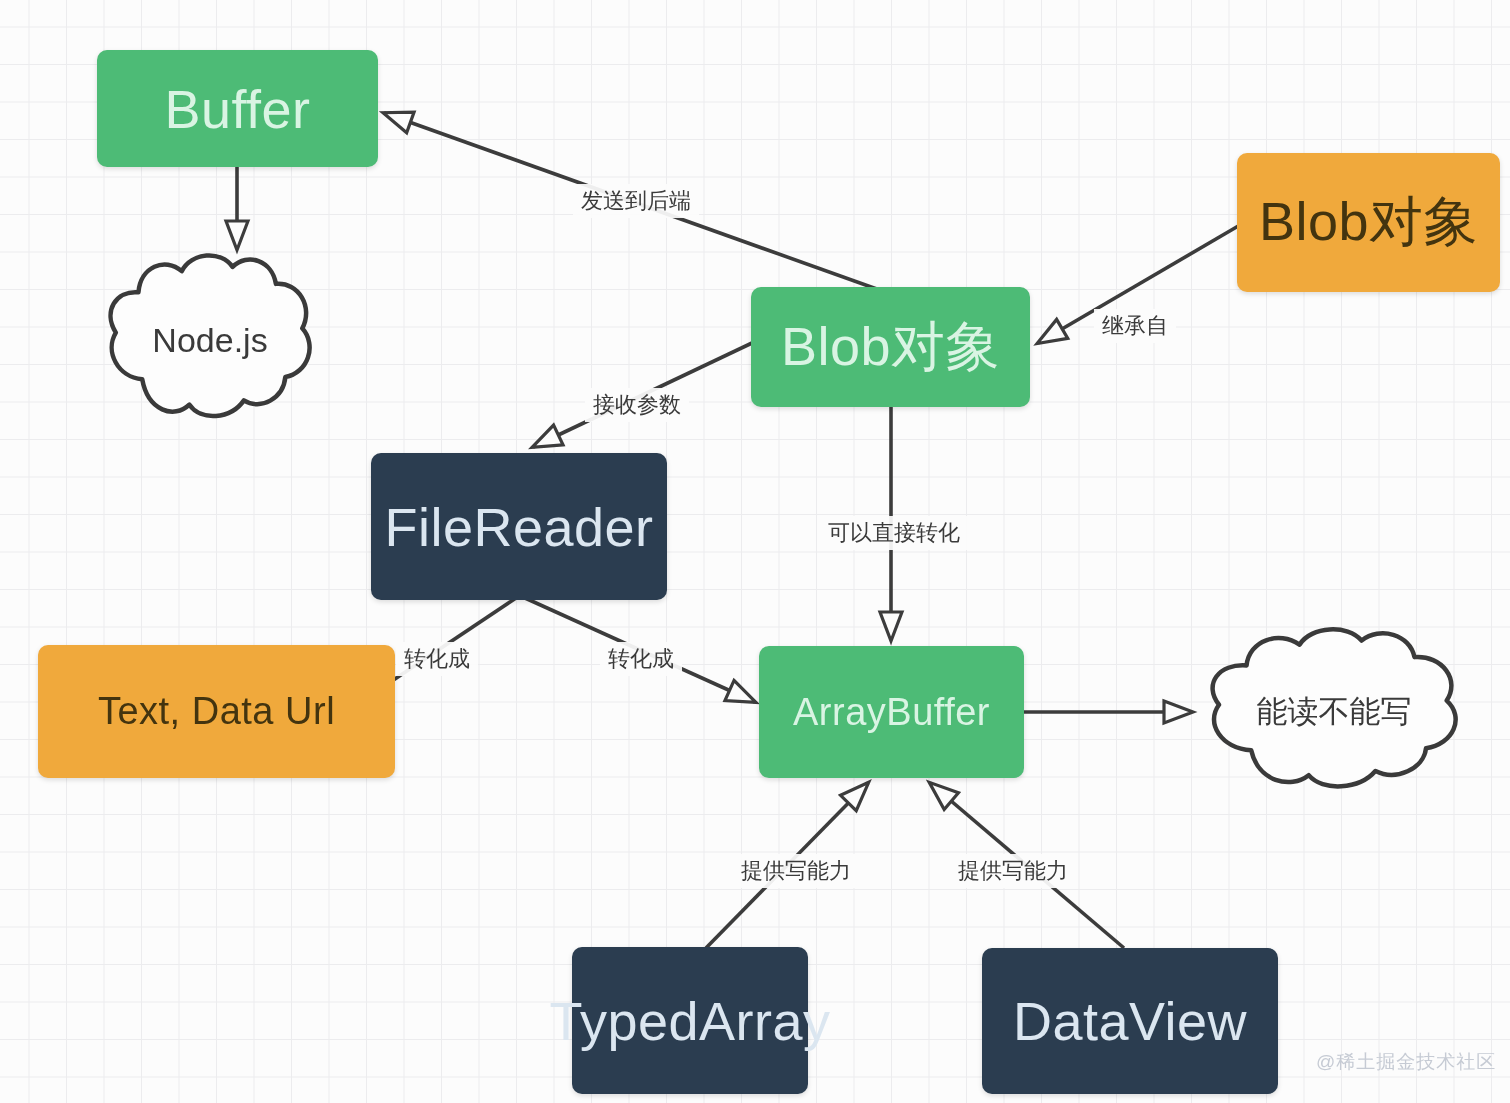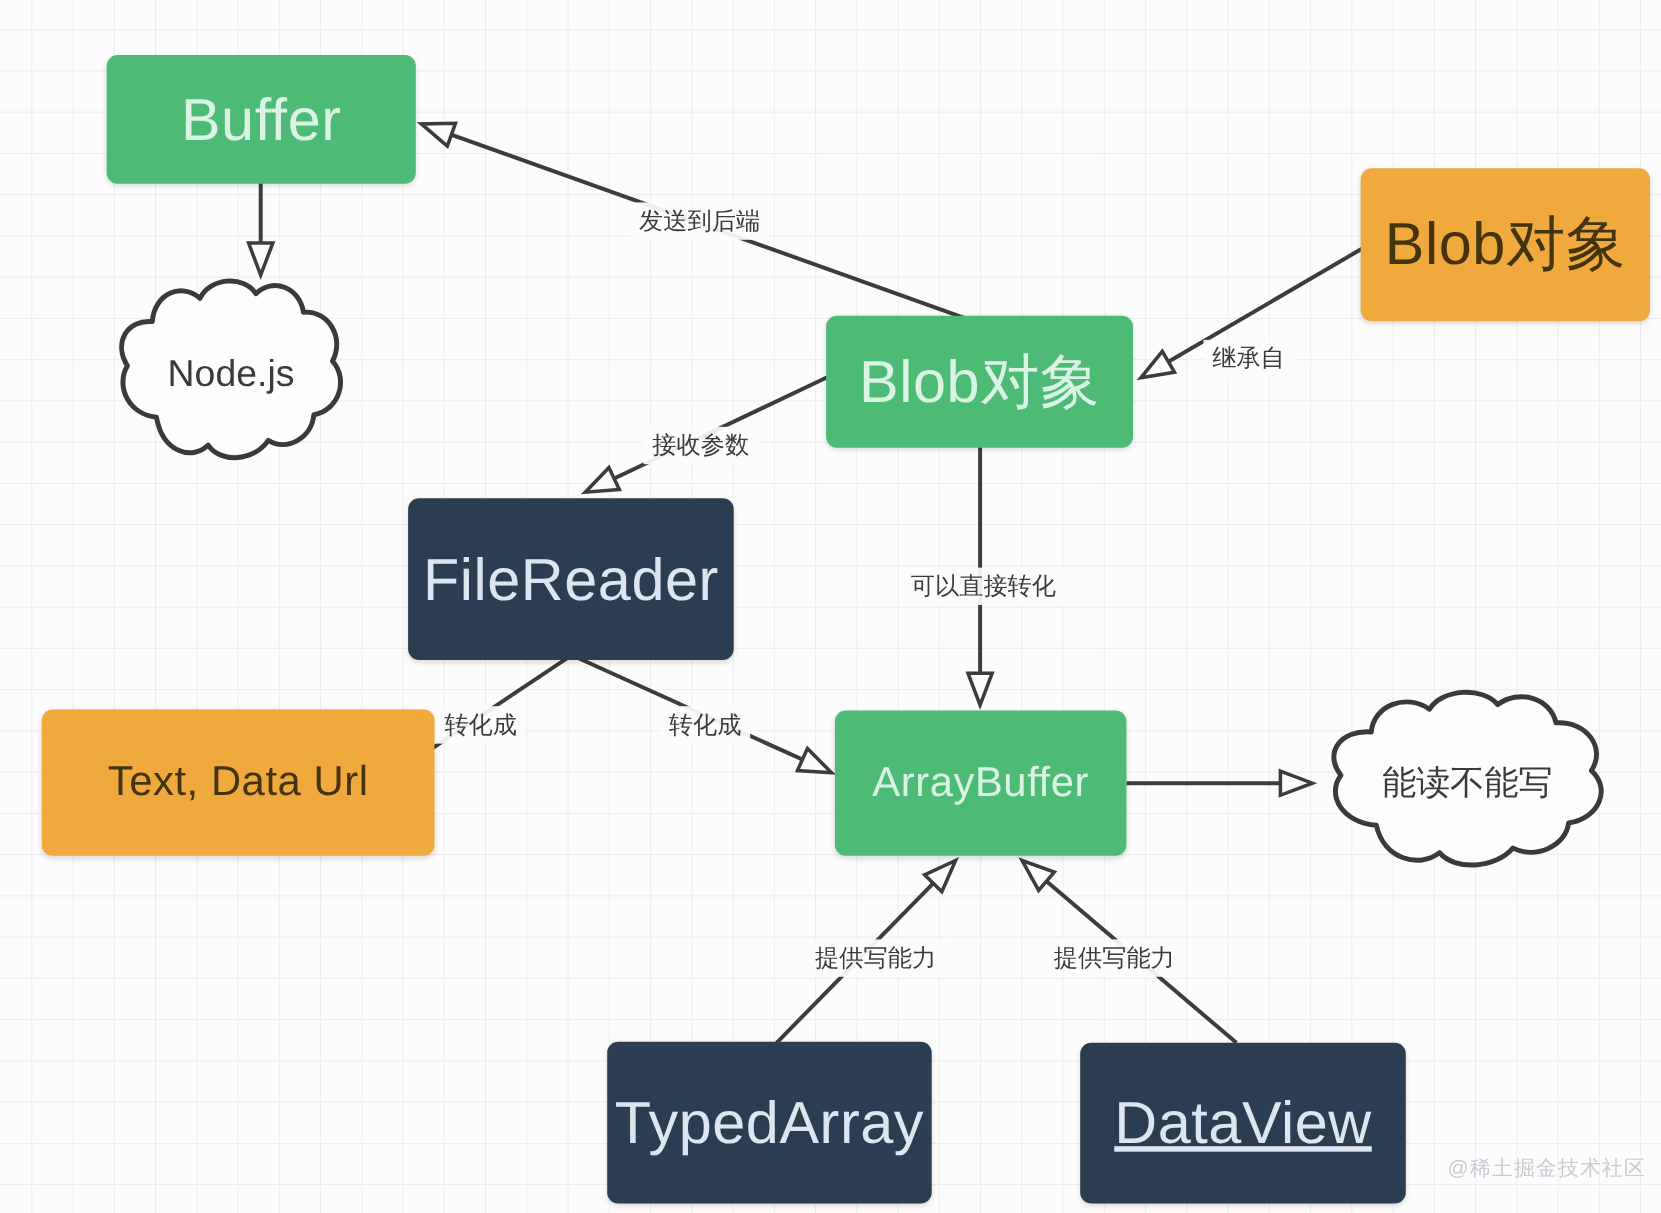--- a/index.html
+++ b/index.html
@@ -77,25 +77,25 @@
   </div>
 
   <div class="node orange" style="left:38px;top:645px;width:357px;height:133px;font-size:38px;">
     <span>Text, Data Url</span>
   </div>
 
   <div class="node green" style="left:759px;top:646px;width:265px;height:132px;font-size:38px;">
     <span>ArrayBuffer</span>
   </div>
 
-  <div class="node navy" style="left:552px;top:947px;width:295px;height:147px;">
+  <div class="node navy" style="left:572px;top:947px;width:236px;height:147px;">
     <span>TypedArray</span>
   </div>
 
-  <div class="node navy" style="left:982px;top:948px;width:296px;height:146px;text-decoration:underline;">
+  <div class="node navy" style="left:982px;top:948px;width:296px;height:146px;">
     <span>DataView</span>
   </div>
 
   <div class="cloud" style="left:97px;top:250px;width:226px;height:180px;">
     <svg viewBox="0 0 240 170" preserveAspectRatio="none">
       <path d="M48,122 C22,120 8,96 20,78 C6,58 20,38 44,40 C46,16 72,6 90,20
                C100,2 132,0 144,16 C160,2 186,10 190,32 C214,30 230,54 218,74
                C234,90 224,116 200,120 C198,140 174,152 156,142
                C142,160 110,162 98,146 C82,160 54,152 48,122 Z" fill="#fdfdfd" stroke="#3a3a3a" stroke-width="4.5" stroke-linejoin="round" vector-effect="non-scaling-stroke"></path>
     </svg>

